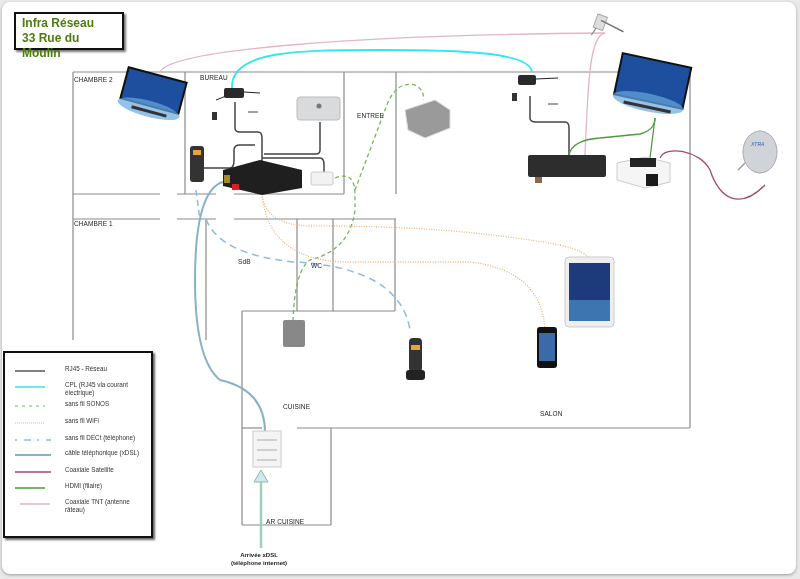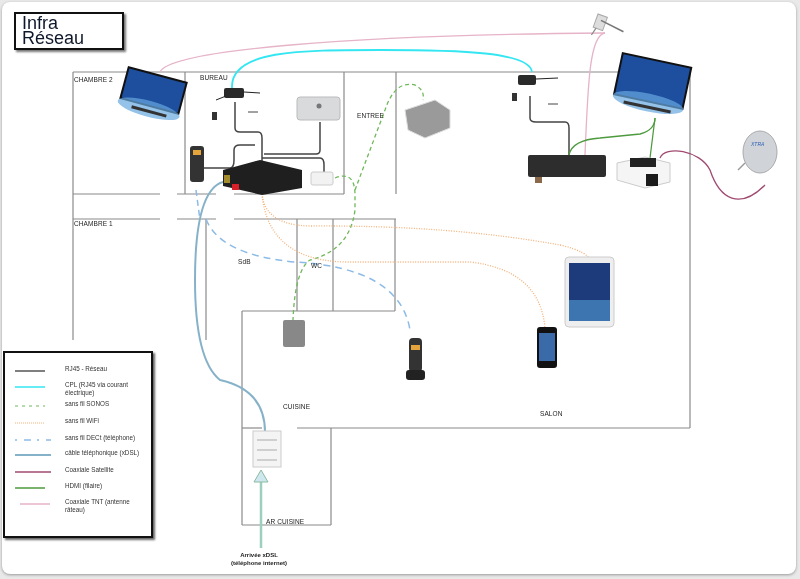--- a/index.html
+++ b/index.html
@@ -1,34 +1,35 @@
 <!DOCTYPE html>
 <html><head>
 <meta charset="utf-8">
 <style>
   html,body{margin:0;padding:0;background:#e9e9e9;}
   body{width:800px;height:579px;position:relative;overflow:hidden;font-family:"Liberation Sans",sans-serif;}
   .canvas{position:absolute;left:2px;top:2px;width:794px;height:572px;background:#fff;border-radius:8px;box-shadow:0 1px 3px rgba(0,0,0,.35);}
   .title-box{position:absolute;left:14px;top:12px;width:110px;height:38px;border:2px solid #111;background:#fff;box-shadow:2px 2px 2px #777;padding:2px 6px;box-sizing:border-box;}
-  .title-box span{display:block;color:#0f172a;font-weight:normal;font-size:18px;line-height:15px;}
+  .title-box span{display:block;color:#4d7c0f;font-weight:bold;font-size:12px;line-height:15px;}
   svg.plan{position:absolute;left:0;top:0;}
   .lbl{position:absolute;font-size:6.5px;color:#222;letter-spacing:.1px;}
   .legend{position:absolute;left:3px;top:351px;width:150px;height:187px;border:2px solid #111;background:#fff;box-shadow:2px 2px 2px #666;box-sizing:border-box;}
   .leg-row{position:absolute;left:0;width:146px;}
   .leg-row .sw{position:absolute;left:10px;width:36px;}
   .leg-row .txt{position:absolute;left:60px;top:-4px;font-size:6.3px;color:#333;line-height:8px;width:80px;}
   .xdsl-note{position:absolute;left:224px;top:551px;width:70px;text-align:center;font-size:6px;font-weight:bold;color:#222;line-height:8px;}
 </style>
 </head>
 <body>
 
 <div class="canvas"></div>
 
 <div class="title-box">
   <span>Infra Réseau</span>
+  <span>33 Rue du Moulin</span>
 </div>
 
 <svg class="plan" width="800" height="579" viewBox="0 0 800 579">
 
   <g stroke="#8a8a8a" stroke-width="1.2" fill="none">
     <line x1="73" y1="72" x2="73" y2="340"></line>
     <line x1="73" y1="72" x2="185" y2="72"></line>
     <line x1="185" y1="72" x2="396" y2="72"></line>
     <line x1="396" y1="72" x2="690" y2="72"></line>
     <line x1="185" y1="72" x2="185" y2="194"></line>

